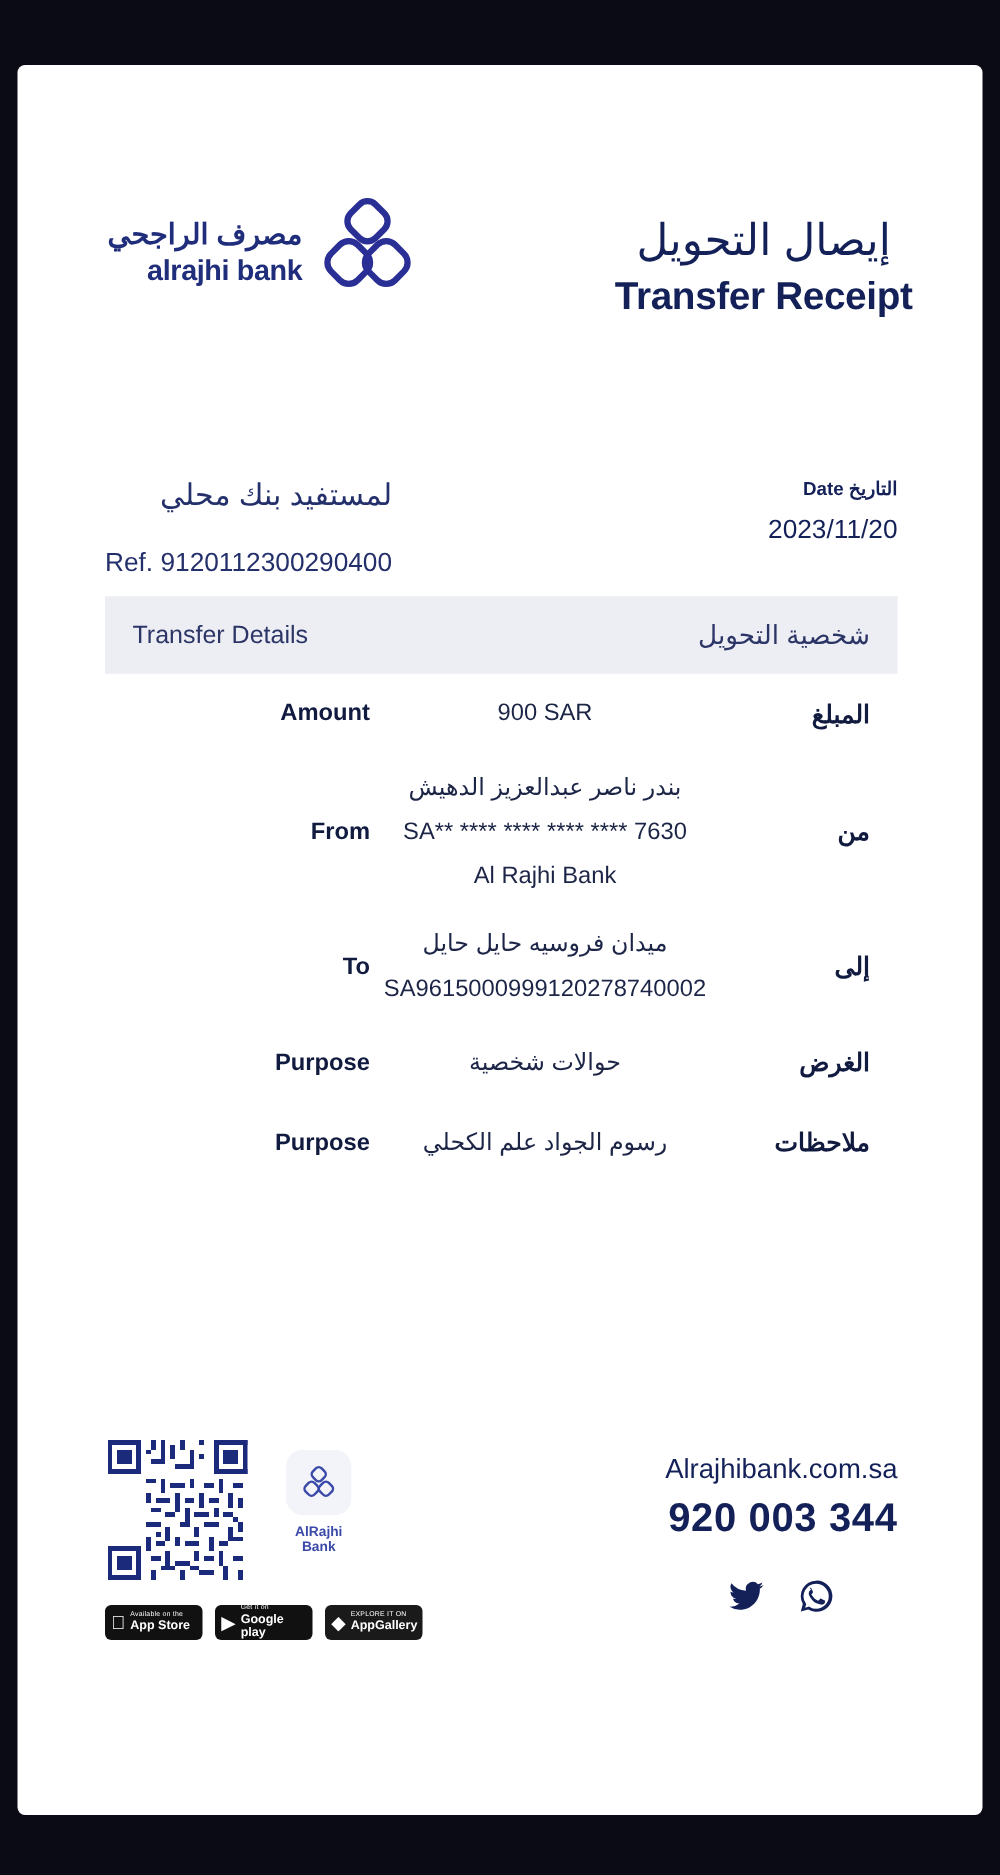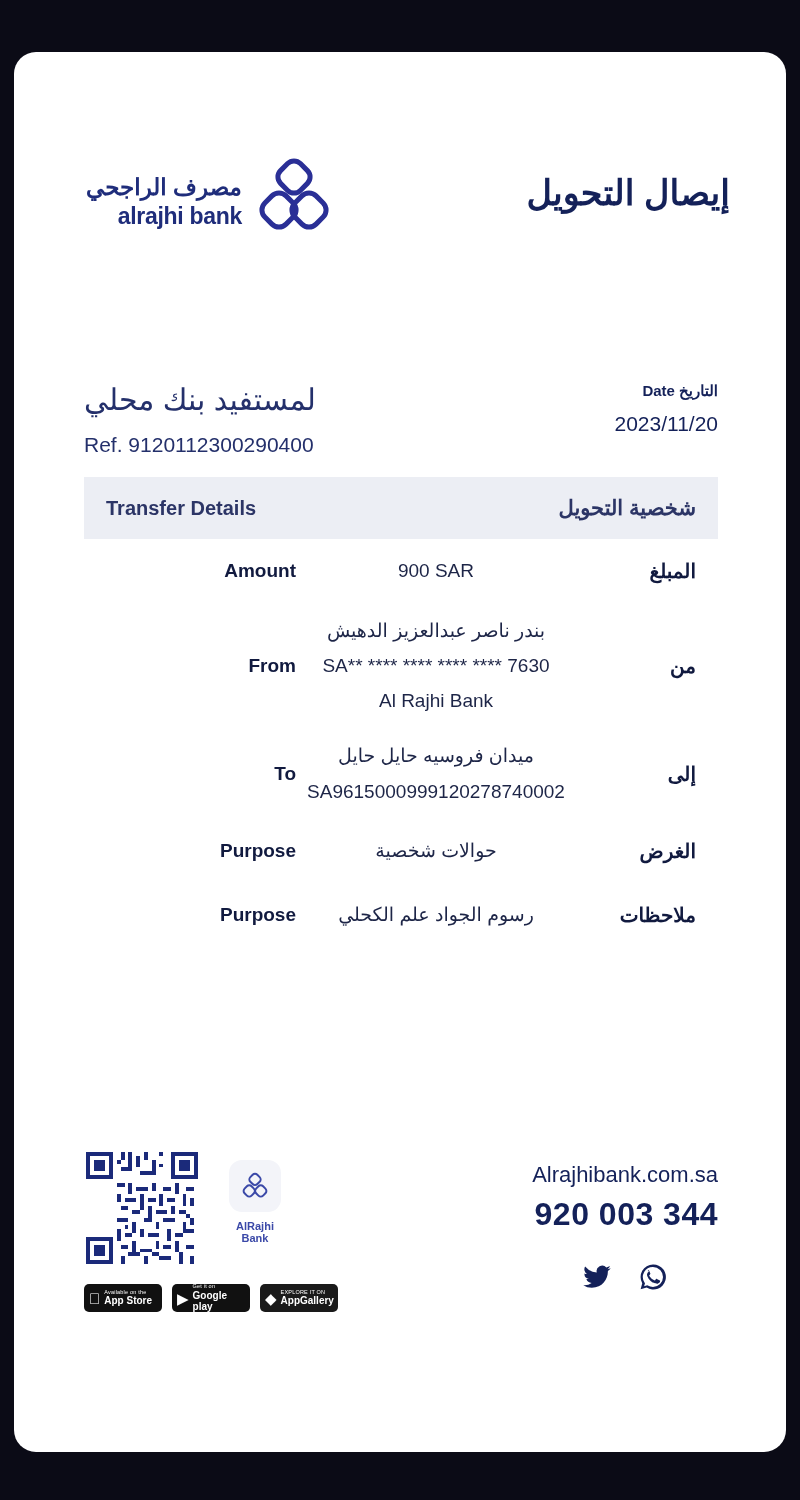--- a/index.html
+++ b/index.html
@@ -19,21 +19,21 @@
     height: 1500px;
     background: #0b0b16;
   }
   .receipt-card {
     position: absolute;
     left: 14px;
     top: 52px;
     width: 772px;
     height: 1400px;
     background: #ffffff;
-    border-radius: 22px;
+    border-radius: 6px;
     overflow: hidden;
   }
   
   .header {
     position: relative;
     height: 250px;
   }
   .brand {
     position: absolute;
     left: 72px;
@@ -64,21 +64,21 @@
   }
   .title-block {
     position: absolute;
     right: 56px;
     top: 118px;
     text-align: right;
     color: #142159;
   }
   .title-ar {
     font-size: 35px;
-    font-weight: bold;
+    font-weight: normal;
     direction: rtl;
     line-height: 1.3;
     text-align: center;
   }
   .title-en {
     font-size: 31px;
     font-weight: bold;
     line-height: 1.35;
     letter-spacing: -0.3px;
   }
@@ -90,24 +90,24 @@
     top: 330px;
     height: 110px;
   }
   .meta-left {
     position: absolute;
     left: 70px;
     top: 0;
     color: #1b2a63;
   }
   .meta-ar {
-    font-size: 30px;
-    direction: rtl;
-    text-align: right;
-    margin-bottom: 16px;
+    font-size: 24px;
+    direction: rtl;
+    text-align: right;
+    margin-bottom: 28px;
     color: #24306b;
   }
   .meta-ref {
     font-size: 21px;
     color: #24306b;
   }
   .meta-right {
     position: absolute;
     right: 68px;
     top: 0;
@@ -131,21 +131,20 @@
     top: 425px;
   }
   .details-head {
     display: flex;
     align-items: center;
     justify-content: space-between;
     background: #eceef4;
     height: 62px;
     padding: 0 22px;
     box-sizing: border-box;
-    font-weight: bold;
   }
   .details-head .en {
     font-size: 20px;
     color: #2c3566;
   }
   .details-head .ar {
     font-size: 21px;
     color: #2c3566;
     direction: rtl;
   }
@@ -302,20 +301,21 @@
             <g fill="none" stroke="#2a2f96" stroke-width="5">
               <rect x="24" y="6" width="28" height="28" rx="9" transform="rotate(45 38 20)"></rect>
               <rect x="8" y="38" width="30" height="30" rx="10" transform="rotate(45 23 53)"></rect>
               <rect x="38" y="38" width="30" height="30" rx="10" transform="rotate(45 53 53)"></rect>
             </g>
           </svg>
         </span>
       </div>
       <div class="title-block">
         <div class="title-ar">إيصال التحويل</div>
+        <div class="title-en">Transfer Receipt</div>
       </div>
     </div>
 
     <div class="meta">
       <div class="meta-left">
         <div class="meta-ar">لمستفيد بنك محلي</div>
         <div class="meta-ref">Ref. 9120112300290400</div>
       </div>
       <div class="meta-right">
         <div class="meta-date-label">التاريخ Date</div>

